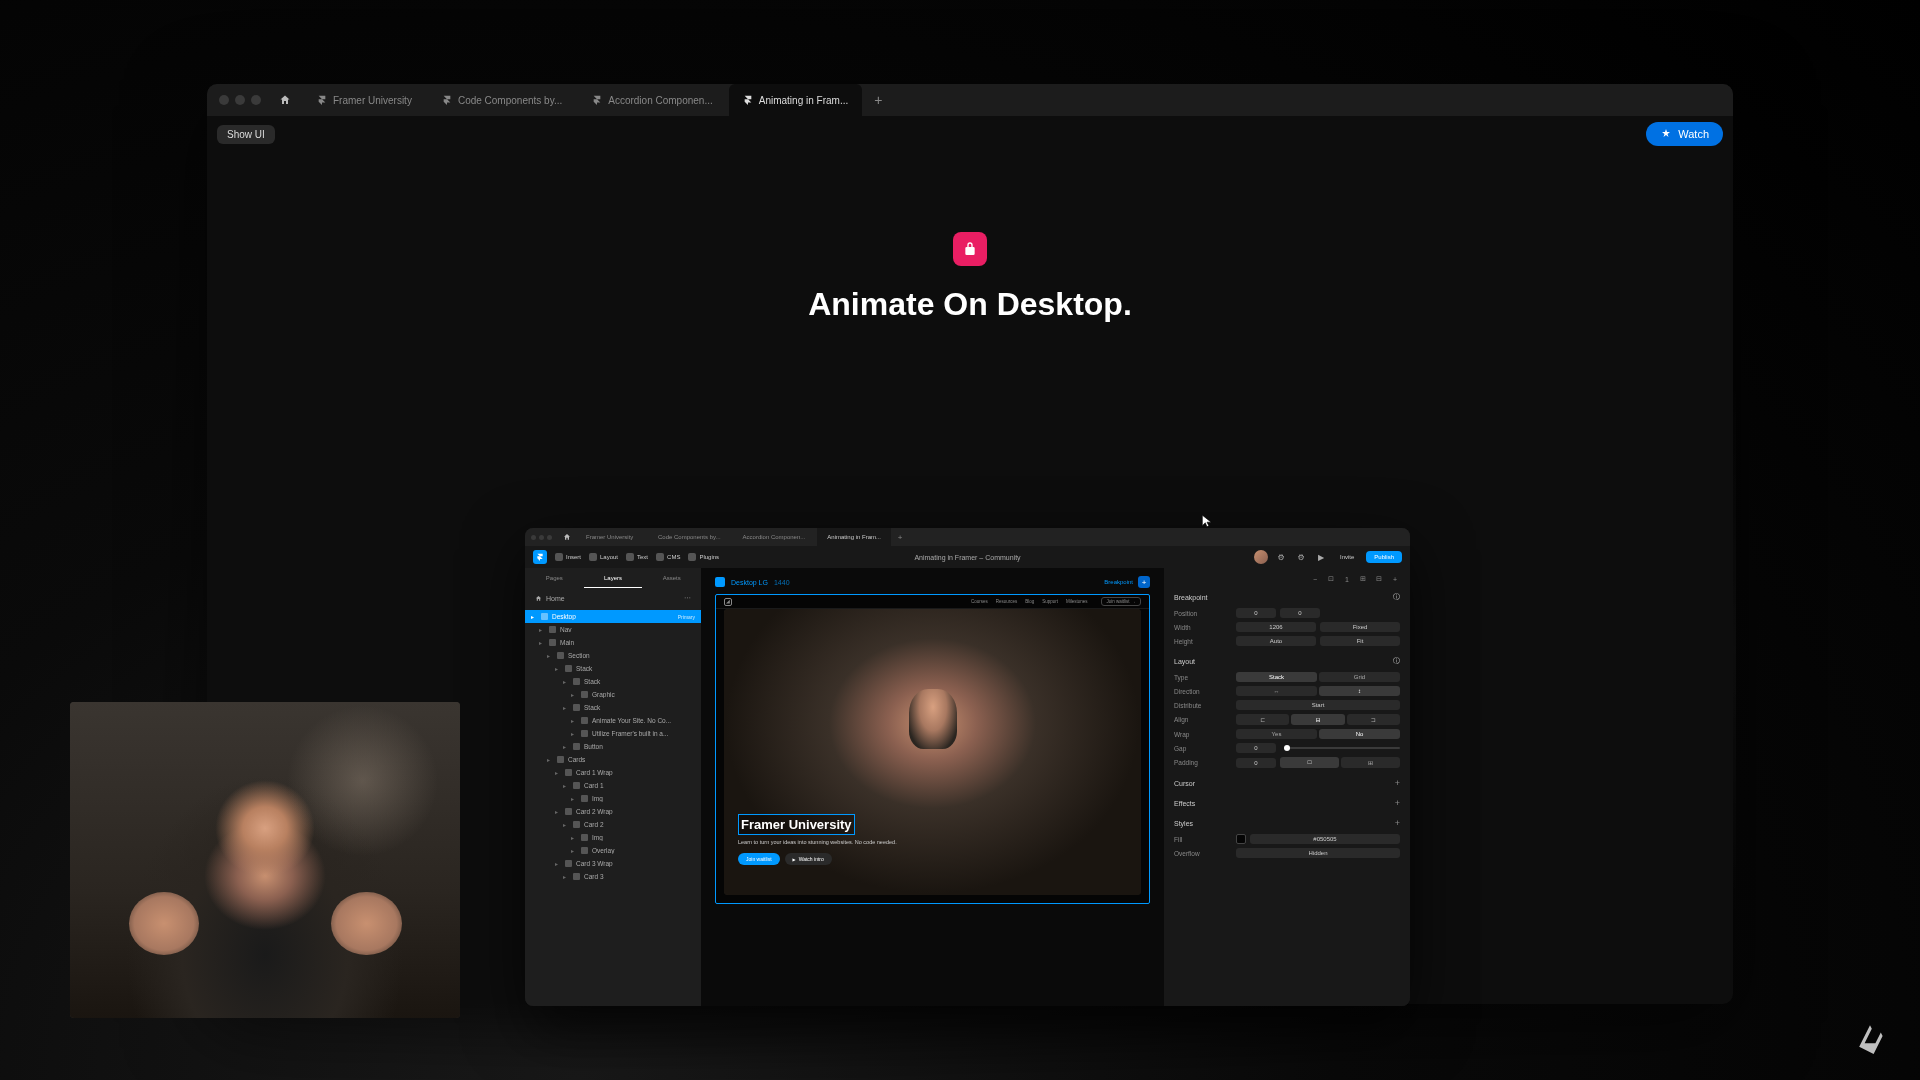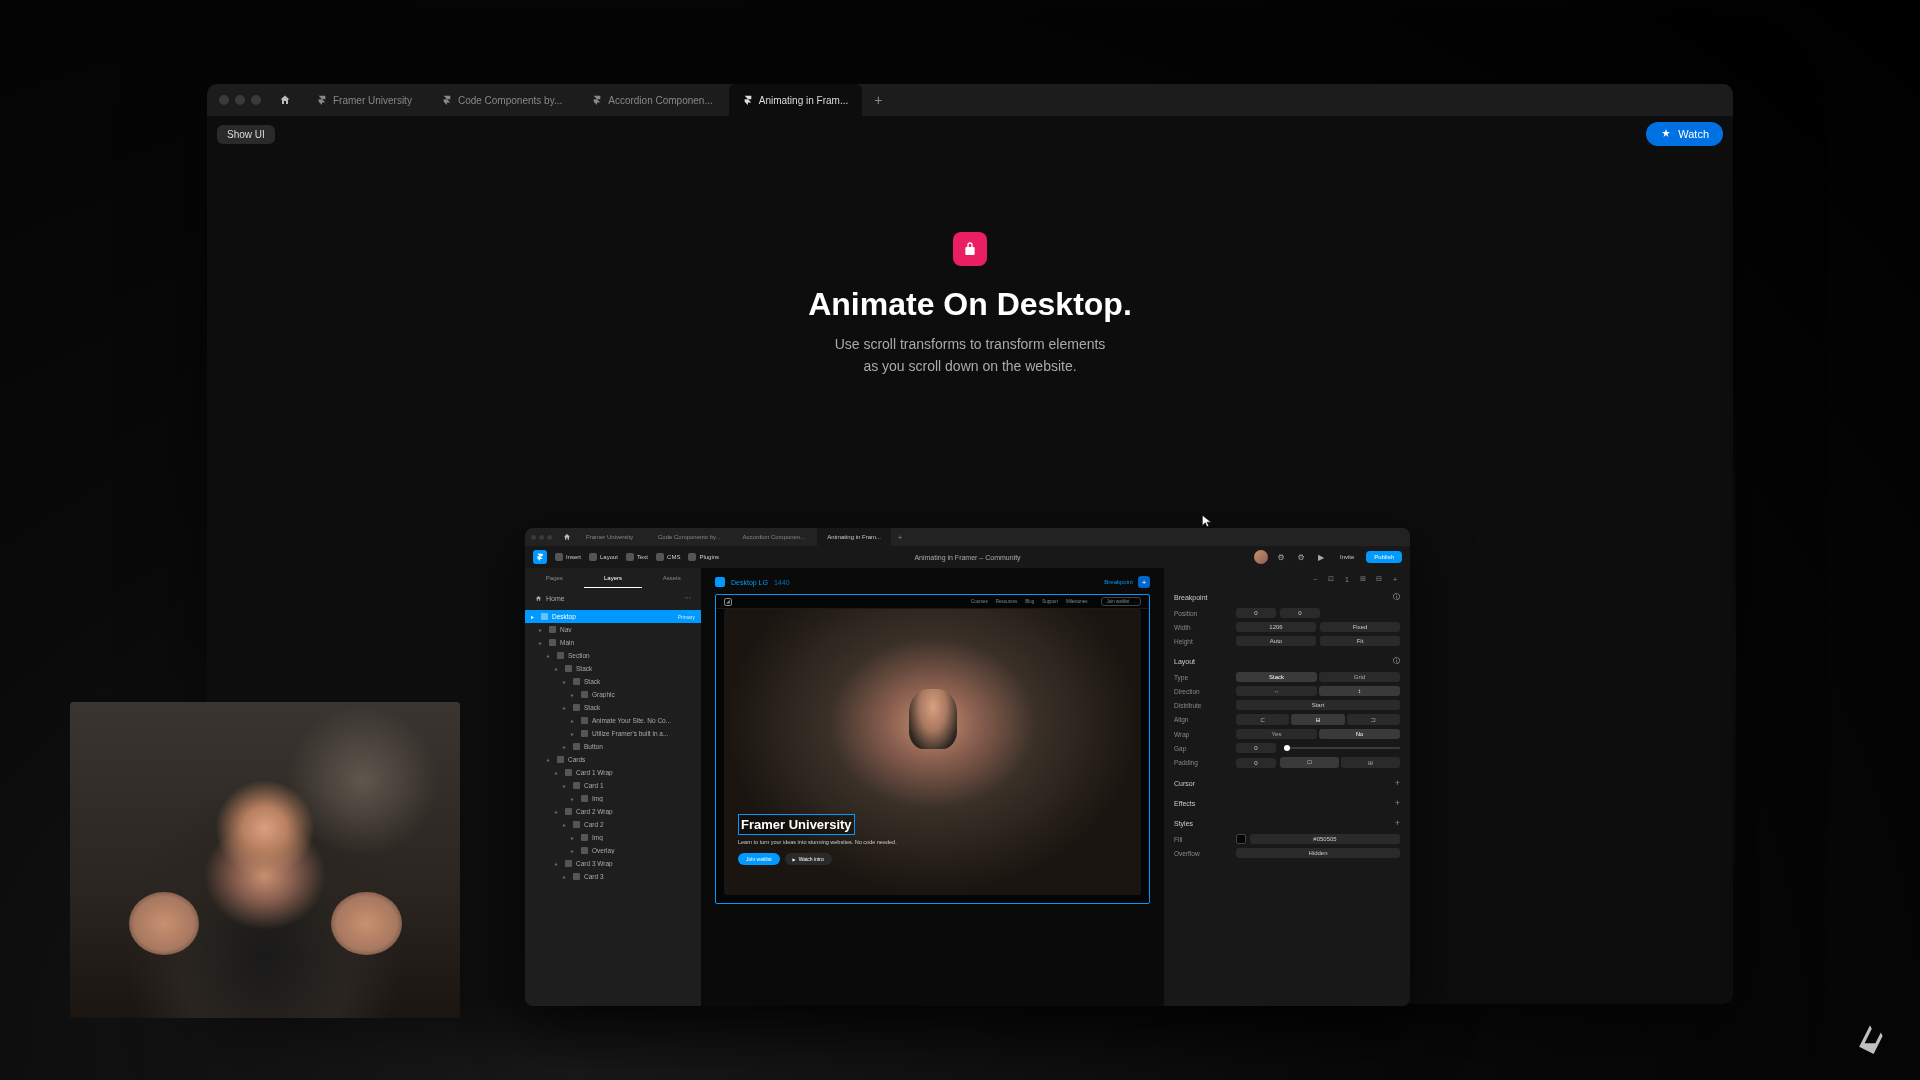--- a/index.html
+++ b/index.html
@@ -419,24 +419,20 @@
     </div>
   </div>
 
   <div class="main-content">
     <div class="lock-badge">
       <svg viewBox="0 0 24 24" width="16" height="16" fill="#fff">
           <path d="M12 2a4 4 0 014 4v3h1a2 2 0 012 2v8a2 2 0 01-2 2H7a2 2 0 01-2-2v-8a2 2 0 012-2h1V6a4 4 0 014-4zm0 2a2 2 0 00-2 2v3h4V6a2 2 0 00-2-2zm0 8a2 2 0 110 4 2 2 0 010-4z"></path>
         </svg>
     </div>
     <div class="hero-title">Animate On Desktop.</div>
-    <div class="hero-sub">
-      <div>Use scroll transforms to transform elements</div>
-      <div>as you scroll down on the website.</div>
-    </div>
   </div>
 </div>
 
 <div class="inner-window">
 
   <div class="inner-tab-bar">
     <div class="inner-traffic">
       <div class="inner-dot"></div>
       <div class="inner-dot"></div>
       <div class="inner-dot"></div>

